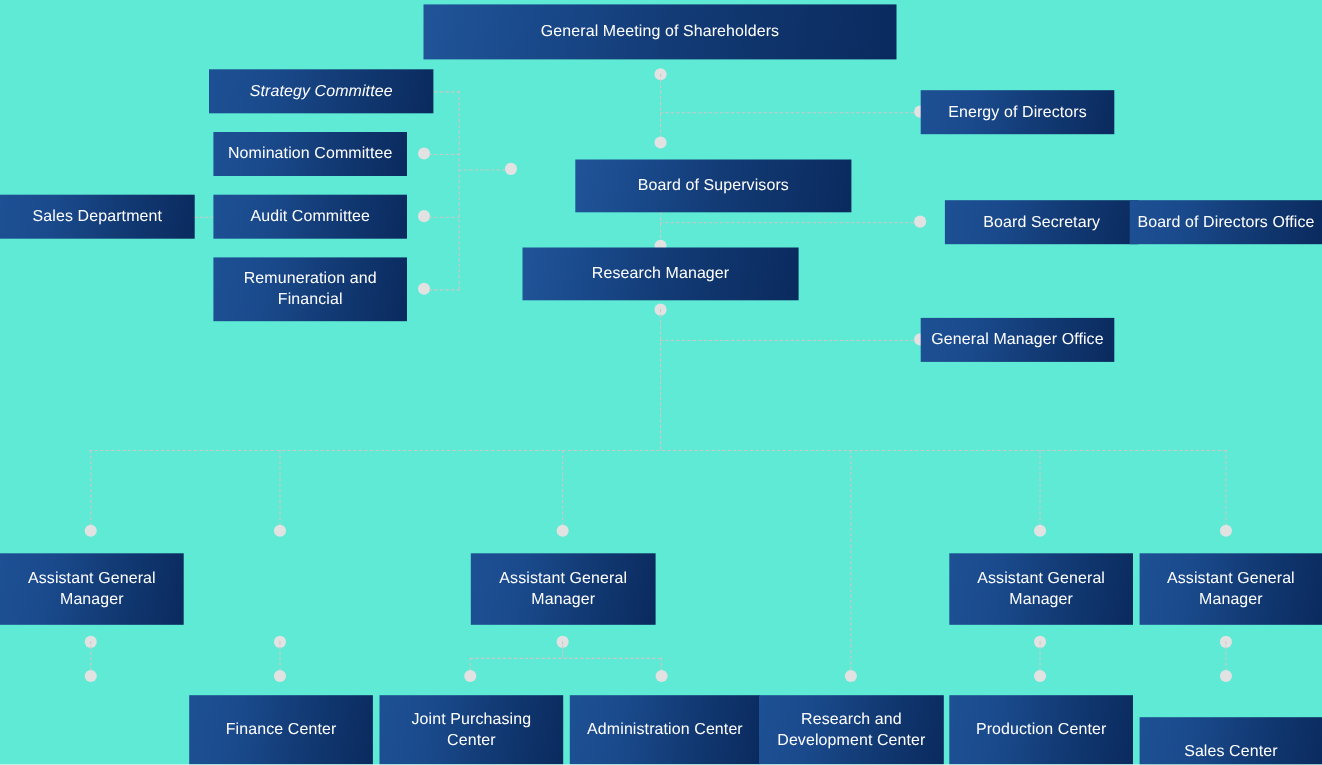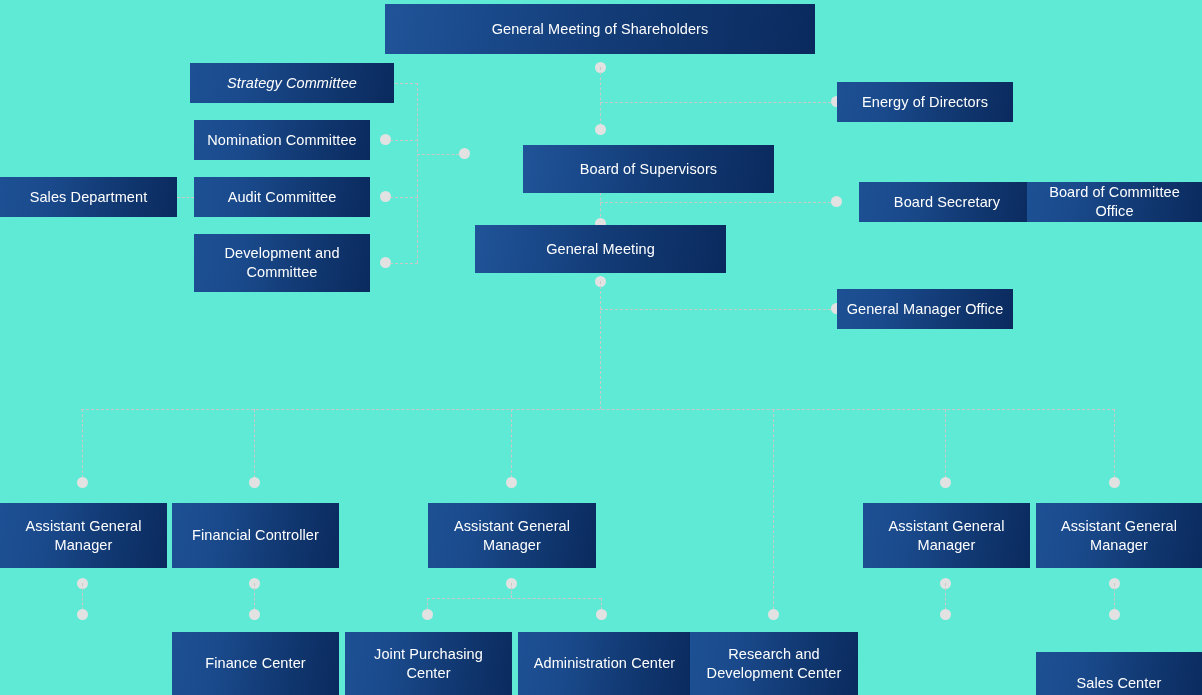--- a/index.html
+++ b/index.html
@@ -156,58 +156,55 @@
 
   <div class="node" style="left:194px; top:177px; width:176px; height:40px;">
     <span class="lbl">Audit Committee</span>
   </div>
 
   <div class="node" style="left:194px; top:120px; width:176px; height:40px;">
     <span class="lbl">Nomination Committee</span>
   </div>
 
   <div class="node" style="left:194px; top:234px; width:176px; height:58px;">
-    <span class="lbl">Development and Committee</span>
+    <span class="lbl">Remuneration and Financial</span>
   </div>
 
   <div class="node" style="left:0px; top:177px; width:177px; height:40px;">
     <span class="lbl">Sales Department</span>
   </div>
 
   <div class="node wide" style="left:475px; top:145px; width:251px; height:48px;margin-left:48px;">
     <span class="lbl">Board of Supervisors</span>
   </div>
 
   <div class="node" style="left:837px; top:82px; width:176px; height:40px;">
     <span class="lbl">Energy of Directors</span>
   </div>
 
   <div class="node" style="left:837px; top:182px; width:176px; height:40px;margin-left:22px;">
     <span class="lbl">Board Secretary</span>
   </div>
 
   <div class="node" style="left:1027px; top:182px; width:175px; height:40px;">
-    <span class="lbl">Board of Committee Office</span>
+    <span class="lbl">Board of Directors Office</span>
   </div>
 
   <div class="node wide" style="left:475px; top:225px; width:251px; height:48px;">
-    <span class="lbl">General Meeting</span>
+    <span class="lbl">Research Manager</span>
   </div>
 
   <div class="node" style="left:837px; top:289px; width:176px; height:40px;justify-content:center;">
     <span class="lbl">General Manager Office</span>
   </div>
 
   <div class="node" style="left:0px; top:503px; width:167px; height:65px;">
     <span class="lbl">Assistant General Manager</span>
   </div>
 
-  <div class="node" style="left:172px; top:503px; width:167px; height:65px;">
-    <span class="lbl">Financial Controller</span>
-  </div>
 
   <div class="node" style="left:428px; top:503px; width:168px; height:65px;">
     <span class="lbl">Assistant General Manager</span>
   </div>
 
   <div class="node" style="left:863px; top:503px; width:167px; height:65px;">
     <span class="lbl">Assistant General Manager</span>
   </div>
 
   <div class="node" style="left:1036px; top:503px; width:166px; height:65px;">
@@ -224,18 +221,21 @@
   </div>
 
   <div class="node" style="left:518px; top:632px; width:173px; height:63px;">
     <span class="lbl">Administration Center</span>
   </div>
 
   <div class="node" style="left:690px; top:632px; width:168px; height:63px;">
     <span class="lbl">Research and Development Center</span>
   </div>
 
+  <div class="node" style="left:863px; top:632px; width:167px; height:63px;">
+    <span class="lbl">Production Center</span>
+  </div>
 
   <div class="node" style="left:1036px; top:652px; width:166px; height:63px;">
     <span class="lbl">Sales Center</span>
   </div>
 
 </div>
 
 </body></html>

